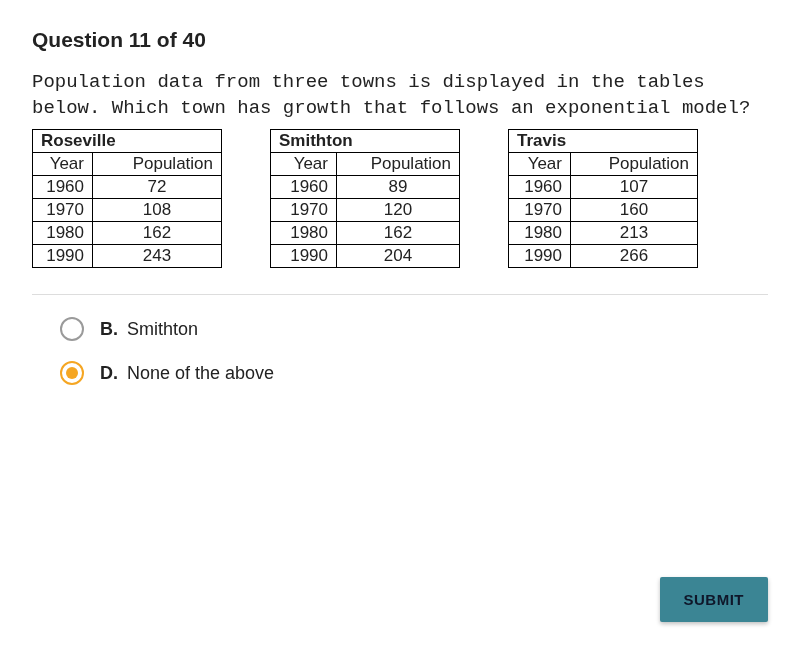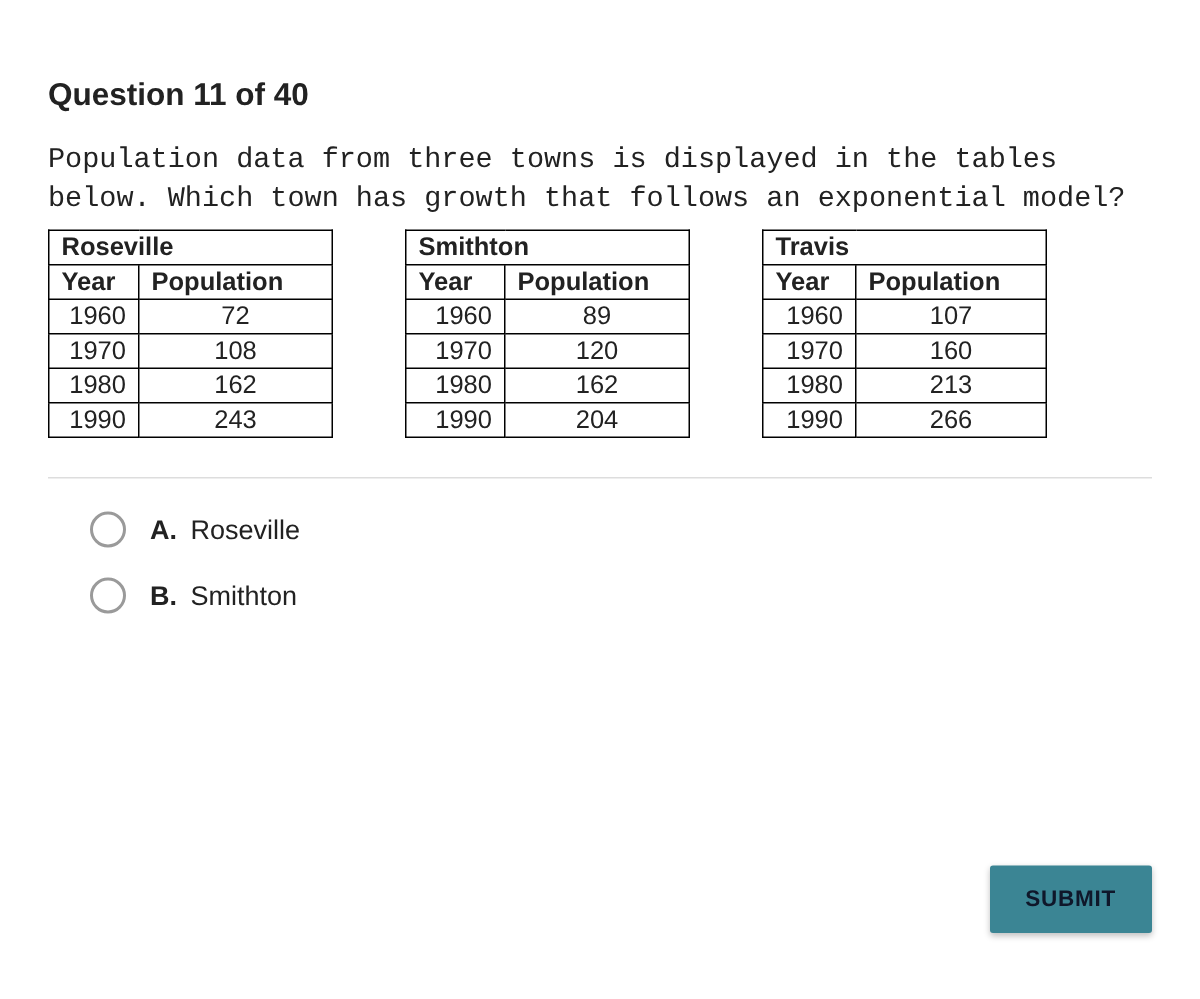--- a/index.html
+++ b/index.html
@@ -9,21 +9,20 @@
     height: 666px;
     background: #fff;
     padding: 28px 32px;
     color: #222;
     position: relative;
   }
   .question-title {
     font-size: 21px;
     font-weight: bold;
     margin-bottom: 18px;
-    margin-top: 24px;
   }
   .question-text {
     font-size: 19px;
     line-height: 1.35;
     margin-bottom: 8px;
     font-family: Liberation Mono, monospace;
   }
   .tables-row {
     display: flex;
     gap: 48px;
@@ -37,22 +36,22 @@
     border: 1px solid #000;
     padding: 1px 8px;
     font-weight: normal;
     text-align: left;
   }
   table .town-name {
     font-weight: bold;
     text-align: left;
   }
   table .col-header {
-    font-weight: bold;
-    text-align: left;
+    font-weight: normal;
+    text-align: right;
   }
   table .year-cell {
     text-align: right;
   }
   table .pop-cell {
     text-align: center;
   }
   .table-roseville { width: 190px; }
   .table-roseville td:first-child { width: 60px; }
   .table-smithton { width: 190px; }
@@ -209,33 +208,33 @@
         </tr>
   </tbody>
     </table>
 
 </div>
 
 <hr class="divider">
 
 <div class="options">
 
-  <div class="option">
-    <div class="radio"></div>
-    <div class="option-label">
-      <span class="option-letter">A.</span>
-      <span>Roseville</span>
-    </div>
-  </div>
 
   <div class="option">
     <div class="radio"></div>
     <div class="option-label">
       <span class="option-letter">B.</span>
       <span>Smithton</span>
     </div>
   </div>
 
 
+  <div class="option">
+    <div class="radio selected"></div>
+    <div class="option-label">
+      <span class="option-letter">D.</span>
+      <span>None of the above</span>
+    </div>
+  </div>
 
 </div>
 
 <button class="submit-btn">SUBMIT</button>
 
 </body></html>

